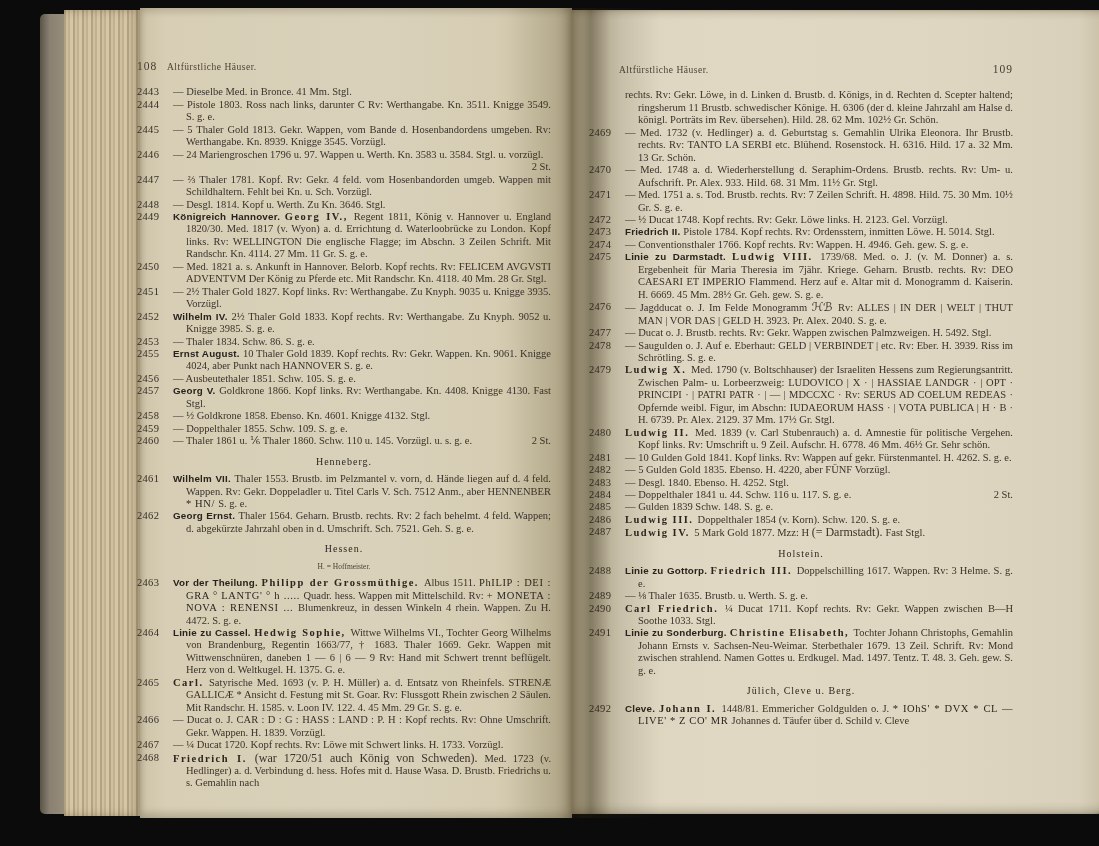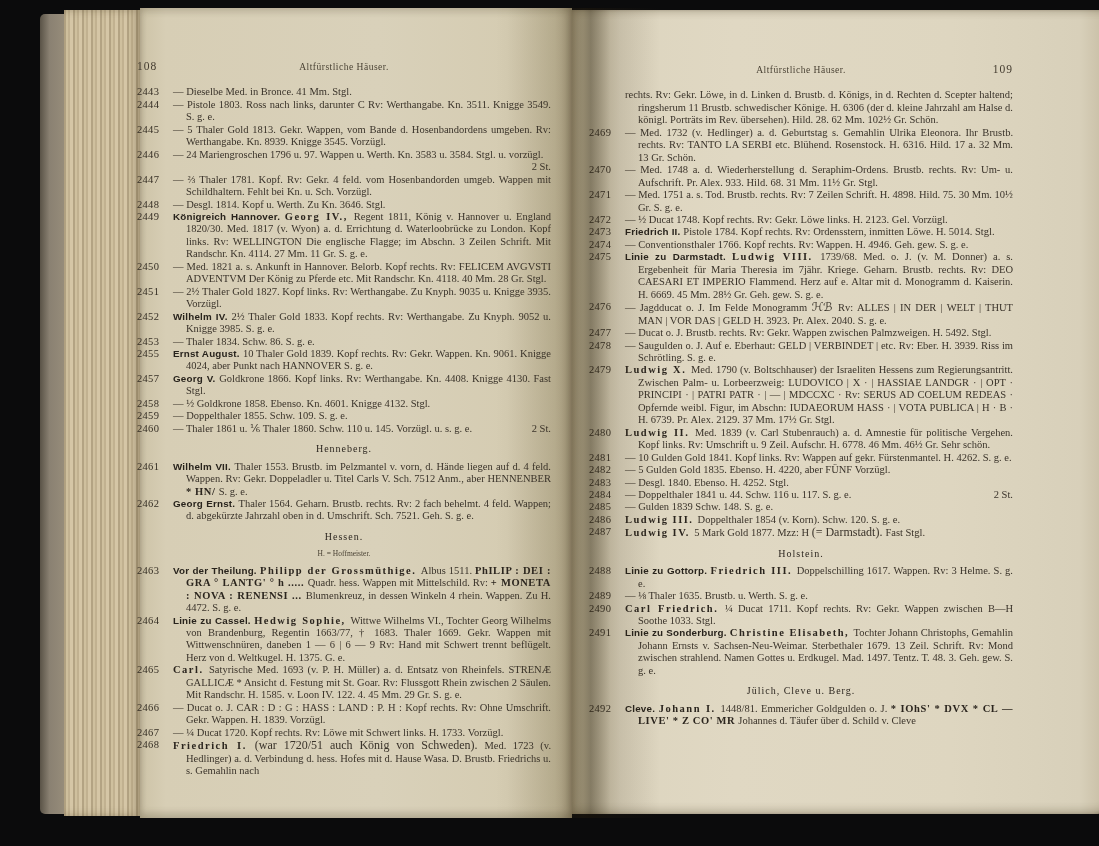--- a/index.html
+++ b/index.html
@@ -38,30 +38,30 @@
       rgba(55,42,20,0) 0%,rgba(55,42,20,.10) 40%,rgba(45,34,14,.34) 54%,
       rgba(35,26,10,.42) 58%,rgba(55,42,20,.16) 70%,rgba(55,42,20,0) 100%);
   }
   
   .page-text{position:absolute;color:#3a332a;font-size:10.5px;line-height:12.45px;}
   .left-text{left:97px;top:52px;width:414px;}
   .right-text{left:549px;top:55px;width:424px;}
   .page-header{display:flex;align-items:baseline;margin-bottom:13px;color:#433b2f;}
   .pgnum{font-size:11.5px;letter-spacing:1px;width:30px;}
   .pgnum.right{text-align:right;}
-  .running-head{flex:1;text-align:center;font-size:9.5px;letter-spacing:.5px;color:#4a4234;}
+  .running-head{flex:1;text-align:left;font-size:9.5px;letter-spacing:.5px;color:#4a4234;}
   .entry{display:flex;margin:0;}
   .entry-num{width:27px;flex:none;letter-spacing:.3px;color:#352e24;}
   .entry-body{flex:1;margin-left:9px;text-align:justify;padding-left:13px;text-indent:-13px;}
   .section-heading{text-align:center;font-size:10px;letter-spacing:1px;color:#2d2720;margin:8px 0 5px;}
   .section-note{text-align:center;font-size:7.5px;color:#4a4234;margin:0 0 4px;}
   .seg-bold{font-family:"Liberation Sans","DejaVu Sans",sans-serif;font-weight:700;font-size:9.8px;letter-spacing:.2px;color:#28231c;margin-top:37px;}
   .seg-spaced{font-weight:700;letter-spacing:1.5px;color:#2b251e;}
   .seg-small{font-size:12px;}
-  .seg-frak{font-weight:700;letter-spacing:.6px;color:#2b251e;}
+  .seg-frak{font-weight:400;letter-spacing:.6px;color:#2b251e;}
   .seg-script{font-style:italic;font-weight:400;font-size:12px;font-family:"DejaVu Serif","DejaVu Sans",serif;}
   .st{float:right;text-indent:0;margin-left:8px;}
   .stline{text-align:right;text-indent:0;}
 </style>
 </head>
 <body>
 
 <div class="book">
   <div class="cover-edge"></div>
   <div class="page-stack"></div>
@@ -117,20 +117,24 @@
         </div>
         <div class="entry">
           <span class="entry-num">2453</span>
           <div class="entry-body"><span class="seg-plain">— Thaler 1834.  Schw. 86.  S. g. e.</span></div>
         </div>
         <div class="entry">
           <span class="entry-num">2455</span>
           <div class="entry-body"><span class="seg-bold">Ernst August.  </span><span class="seg-plain">10 Thaler Gold 1839.  Kopf rechts.  Rv: Gekr. Wappen.  Kn. 9061. Knigge 4024, aber Punkt nach HANNOVER  S. g. e.</span></div>
         </div>
         <div class="entry">
+          <span class="entry-num">2456</span>
+          <div class="entry-body"><span class="seg-plain">— Ausbeutethaler 1851.  Schw. 105.  S. g. e.</span></div>
+        </div>
+        <div class="entry">
           <span class="entry-num">2457</span>
           <div class="entry-body"><span class="seg-bold">Georg V.  </span><span class="seg-plain">Goldkrone 1866.  Kopf links.  Rv: Werthangabe.  Kn. 4408.  Knigge 4130. Fast Stgl.</span></div>
         </div>
         <div class="entry">
           <span class="entry-num">2458</span>
           <div class="entry-body"><span class="seg-plain">— ½ Goldkrone 1858.  Ebenso.  Kn. 4601.  Knigge 4132.  Stgl.</span></div>
         </div>
         <div class="entry">
           <span class="entry-num">2459</span>
           <div class="entry-body"><span class="seg-plain">— Doppelthaler 1855.  Schw. 109.  S. g. e.</span></div>

